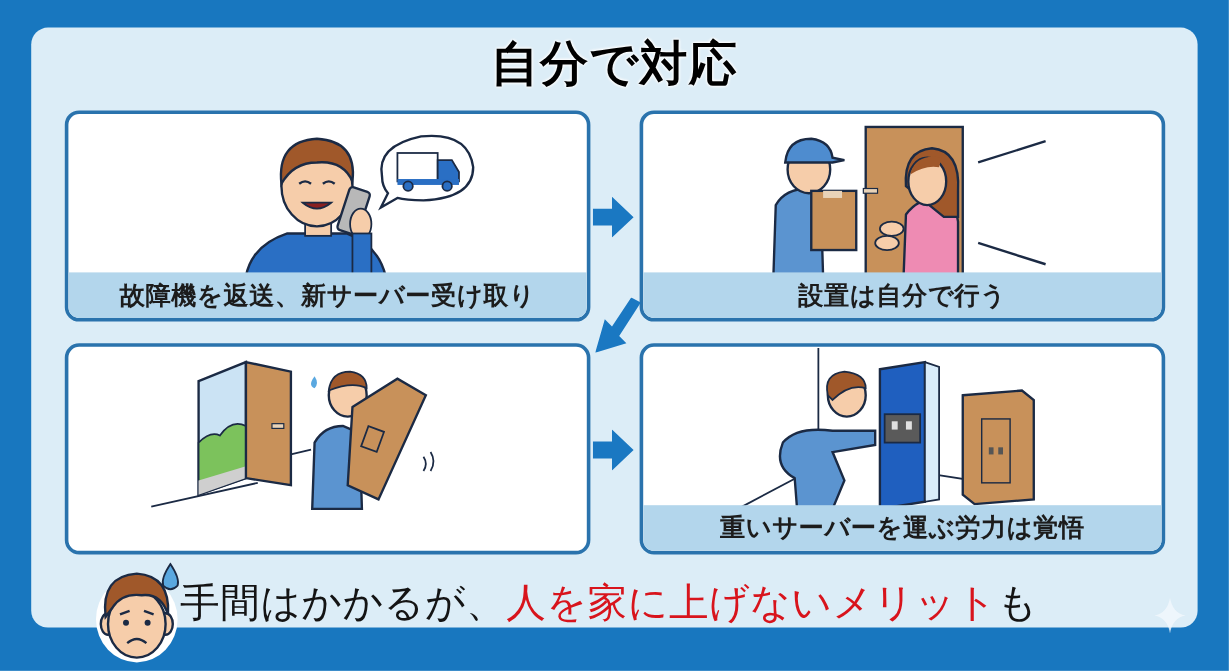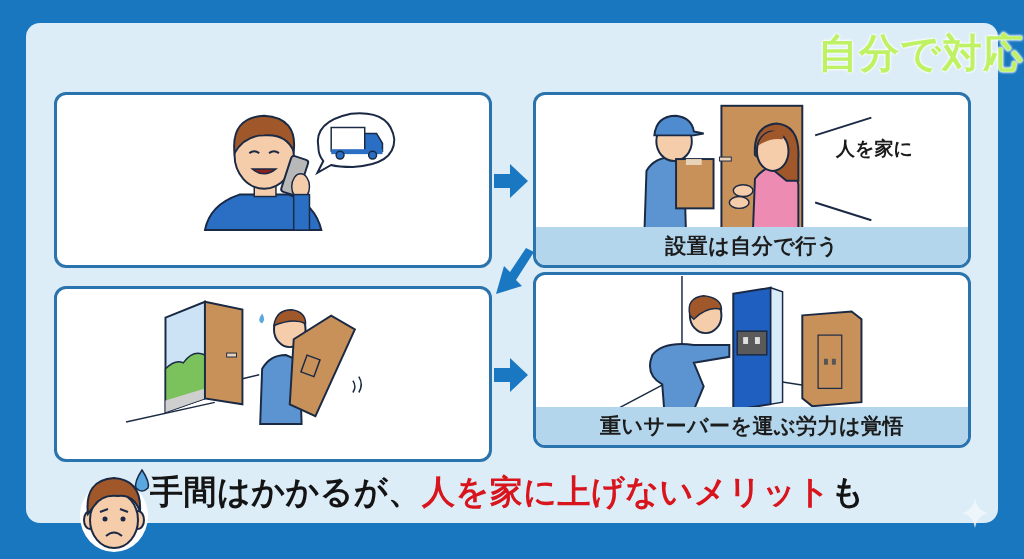--- a/index.html
+++ b/index.html
@@ -12,51 +12,51 @@
   .canvas {
     position: absolute;
     left: 26px; top: 23px;
     width: 972px; height: 500px;
     background: #dcedf7;
     border-radius: 14px;
   }
   .title {
     position: absolute;
     left: 0; width: 1024px; top: 26px;
-    text-align: right;
+    text-align: center;
     font-size: 40px; font-weight: bold;
-    color: #bef264;
+    color: #000000;
     letter-spacing: 1px;
     text-shadow: 0 0 3px #fff, 0 0 3px #fff, 0 0 2px #fff;
   }
   .panel {
     position: absolute;
     width: 438px; height: 176px;
     background: #ffffff;
     border: 3px solid #2a73ad;
     border-radius: 12px;
     overflow: hidden;
   }
   .p1 { left: 54px; top: 92px; }
   .p2 { left: 533px; top: 92px; }
   .p3 { left: 54px; top: 286px; }
-  .p4 { left: 533px; top: 272px; }
+  .p4 { left: 533px; top: 286px; }
   .panel .art { position: absolute; left: 0; top: 0; width: 100%; height: 136px; }
   .panel .caption {
     position: absolute; left: 0; bottom: 0; width: 100%; height: 38px;
     background: #b3d6ec;
     text-align: center;
     font-size: 21px; font-weight: bold; color: #1c1c1c;
     line-height: 38px;
     letter-spacing: 0.5px;
   }
   .arrow { position: absolute; }
   .bottom-line {
-    position: absolute; left: 150px; top: 470px;
-    font-size: 33px; font-weight: bold; color: #141414;
+    position: absolute; left: 150px; top: 480px;
+    font-size: 33px; font-weight: normal; color: #141414;
     white-space: nowrap; letter-spacing: 0.5px;
   }
   .bottom-line .hl { color: #d8141c; }
   .face { position: absolute; left: 76px; top: 466px; width: 80px; height: 88px; }
   .sparkle { position: absolute; left: 962px; top: 498px; }
   .speech-text {
     position: absolute; font-size: 19px; font-weight: bold; color: #1a1a1a;
     line-height: 26px; text-align: center;
   }
 </style>
@@ -89,20 +89,21 @@
     <rect x="240" y="100" width="16" height="36" fill="#2a6fc4" stroke="#1b2a44" stroke-width="1.5"></rect>
 
     <path d="M265 52 Q260 26 298 18 Q338 14 342 44 Q342 70 300 72 Q285 72 278 70 L264 78 L270 66 Q265 60 265 52 Z" fill="#fff" stroke="#1b2a44" stroke-width="2"></path>
 
     <rect x="278" y="32" width="34" height="24" fill="#fff" stroke="#1b2a44" stroke-width="1.5"></rect>
     <path d="M312 38 L324 38 L330 48 L330 56 L312 56 Z" fill="#2a6fc4" stroke="#1b2a44" stroke-width="1.5"></path>
     <rect x="278" y="54" width="52" height="5" fill="#2a6fc4"></rect>
     <circle cx="287" cy="60" r="4" fill="#2a6fc4" stroke="#1b2a44" stroke-width="1.5"></circle>
     <circle cx="320" cy="60" r="4" fill="#2a6fc4" stroke="#1b2a44" stroke-width="1.5"></circle>
   </svg>
+  <div class="caption">故障機を返送、新サーバー受け取り</div>
 </div>
 
 <div class="panel p2">
   <svg class="art" viewBox="0 0 438 136">
 
     <rect x="188" y="10" width="82" height="126" fill="#c8915a" stroke="#1b2a44" stroke-width="2"></rect>
     <rect x="186" y="62" width="12" height="4" fill="#e9d3b8" stroke="#1b2a44" stroke-width="1"></rect>
 
     <path d="M110 136 L112 76 Q120 62 140 62 L150 70 L152 136 Z" fill="#5b94d0" stroke="#1b2a44" stroke-width="2"></path>
 
@@ -118,21 +119,20 @@
     <ellipse cx="240" cy="56" rx="16" ry="20" fill="#f6cdaa" stroke="#1b2a44" stroke-width="2"></ellipse>
     <path d="M226 48 Q232 32 252 36 L250 44 Q238 42 226 50 Z" fill="#a0582a"></path>
 
     <ellipse cx="210" cy="96" rx="10" ry="6" fill="#f6cdaa" stroke="#1b2a44" stroke-width="1.5"></ellipse>
     <ellipse cx="206" cy="108" rx="10" ry="6" fill="#f6cdaa" stroke="#1b2a44" stroke-width="1.5"></ellipse>
 
     <line x1="283" y1="40" x2="340" y2="22" stroke="#1b2a44" stroke-width="2"></line>
     <line x1="283" y1="108" x2="340" y2="126" stroke="#1b2a44" stroke-width="2"></line>
   </svg>
   <div class="speech-text" style="left:300px; top:40px;">
-    <div>人を家に</div>
   </div>
   <div class="caption">設置は自分で行う</div>
 </div>
 
 <div class="panel p3">
   <svg class="art" viewBox="0 0 438 136">
 
     <path d="M110 28 L150 12 L150 110 L110 124 Z" fill="#cbe3f4" stroke="#1b2a44" stroke-width="2"></path>
     <path d="M110 80 Q120 70 128 74 Q138 60 150 66 L150 110 L110 124 Z" fill="#7cc25c" stroke="#1b2a44" stroke-width="1.5"></path>
     <path d="M110 112 L150 100 L150 110 L110 124 Z" fill="#cfcfcf"></path>

